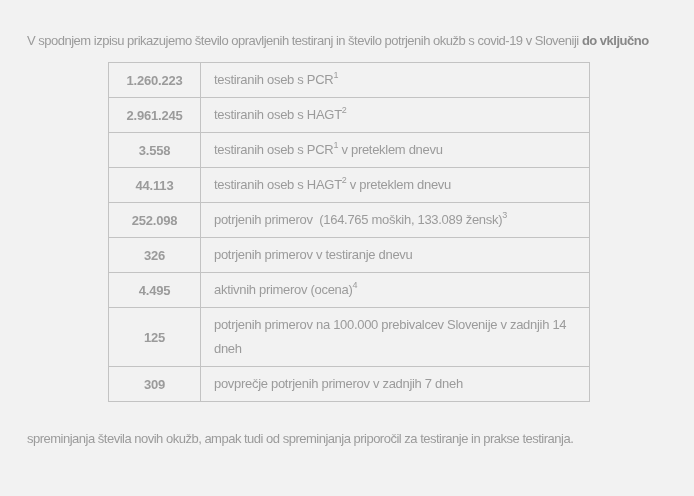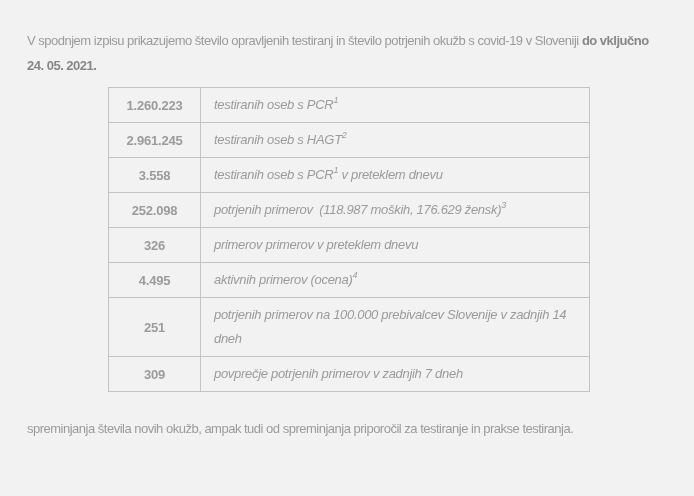--- a/index.html
+++ b/index.html
@@ -47,21 +47,20 @@
     height: 35px;
     text-align: center;
     font-weight: bold;
     color: #838383;
     letter-spacing: -0.2px;
   }
   td.desc {
     padding: 5px 18px 5px 13px;
     line-height: 24px;
     letter-spacing: -0.3px;
-    font-style: italic;
   }
   td.desc .lbl, td.desc .after {
     white-space: pre-wrap;
   }
   td.desc sup {
     font-size: 9px;
     line-height: 0;
     position: relative;
     top: -1px;
   }
@@ -71,58 +70,61 @@
     line-height: 28px;
   }
 </style>
 </head>
 <body>
 
 <div class="page">
 
   <p class="para">
     <span class="line"><span>V spodnjem izpisu prikazujemo število opravljenih testiranj in število potrjenih okužb s covid-19 v Sloveniji</span> <strong>do vključno</strong></span>
-    <span class="line"><strong>24. 05. 2021.</strong></span>
   </p>
 
   <table class="stats">
     <tbody id="stats-body">
   <tr>
     <td class="num">1.260.223</td>
     <td class="desc"><span class="lbl">testiranih oseb s PCR</span><sup>1</sup><span class="after"></span></td>
   </tr>
 
   <tr>
     <td class="num">2.961.245</td>
     <td class="desc"><span class="lbl">testiranih oseb s HAGT</span><sup>2</sup><span class="after"></span></td>
   </tr>
 
   <tr>
     <td class="num">3.558</td>
     <td class="desc"><span class="lbl">testiranih oseb s PCR</span><sup>1</sup><span class="after"> v preteklem dnevu</span></td>
   </tr>
 
+  <tr>
+    <td class="num">44.113</td>
+    <td class="desc"><span class="lbl">testiranih oseb s HAGT</span><sup>2</sup><span class="after"> v preteklem dnevu</span></td>
+  </tr>
 
   <tr>
     <td class="num">252.098</td>
-    <td class="desc"><span class="lbl">potrjenih primerov  (118.987 moških, 176.629 žensk)</span><sup>3</sup><span class="after"></span></td>
+    <td class="desc"><span class="lbl">potrjenih primerov  (164.765 moških, 133.089 žensk)</span><sup>3</sup><span class="after"></span></td>
   </tr>
 
   <tr>
     <td class="num">326</td>
-    <td class="desc"><span class="lbl">primerov primerov v preteklem dnevu</span><span class="after"></span></td>
+    <td class="desc"><span class="lbl">potrjenih primerov v testiranje dnevu</span><span class="after"></span></td>
   </tr>
 
   <tr>
     <td class="num">4.495</td>
     <td class="desc"><span class="lbl">aktivnih primerov (ocena)</span><sup>4</sup><span class="after"></span></td>
   </tr>
 
   <tr>
-    <td class="num">251</td>
+    <td class="num">125</td>
     <td class="desc"><span class="lbl">potrjenih primerov na 100.000 prebivalcev Slovenije v zadnjih 14 dneh</span><span class="after"></span></td>
   </tr>
 
   <tr>
     <td class="num">309</td>
     <td class="desc"><span class="lbl">povprečje potrjenih primerov v zadnjih 7 dneh</span><span class="after"></span></td>
   </tr>
 </tbody>
   </table>
 

